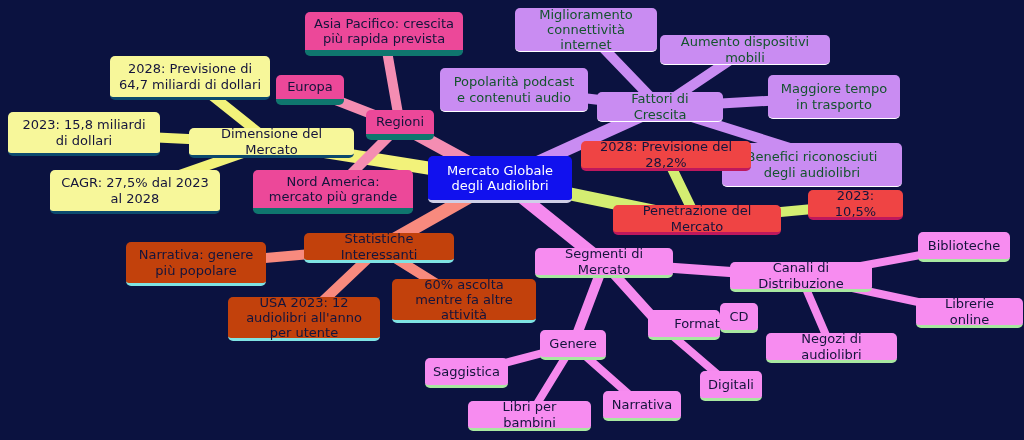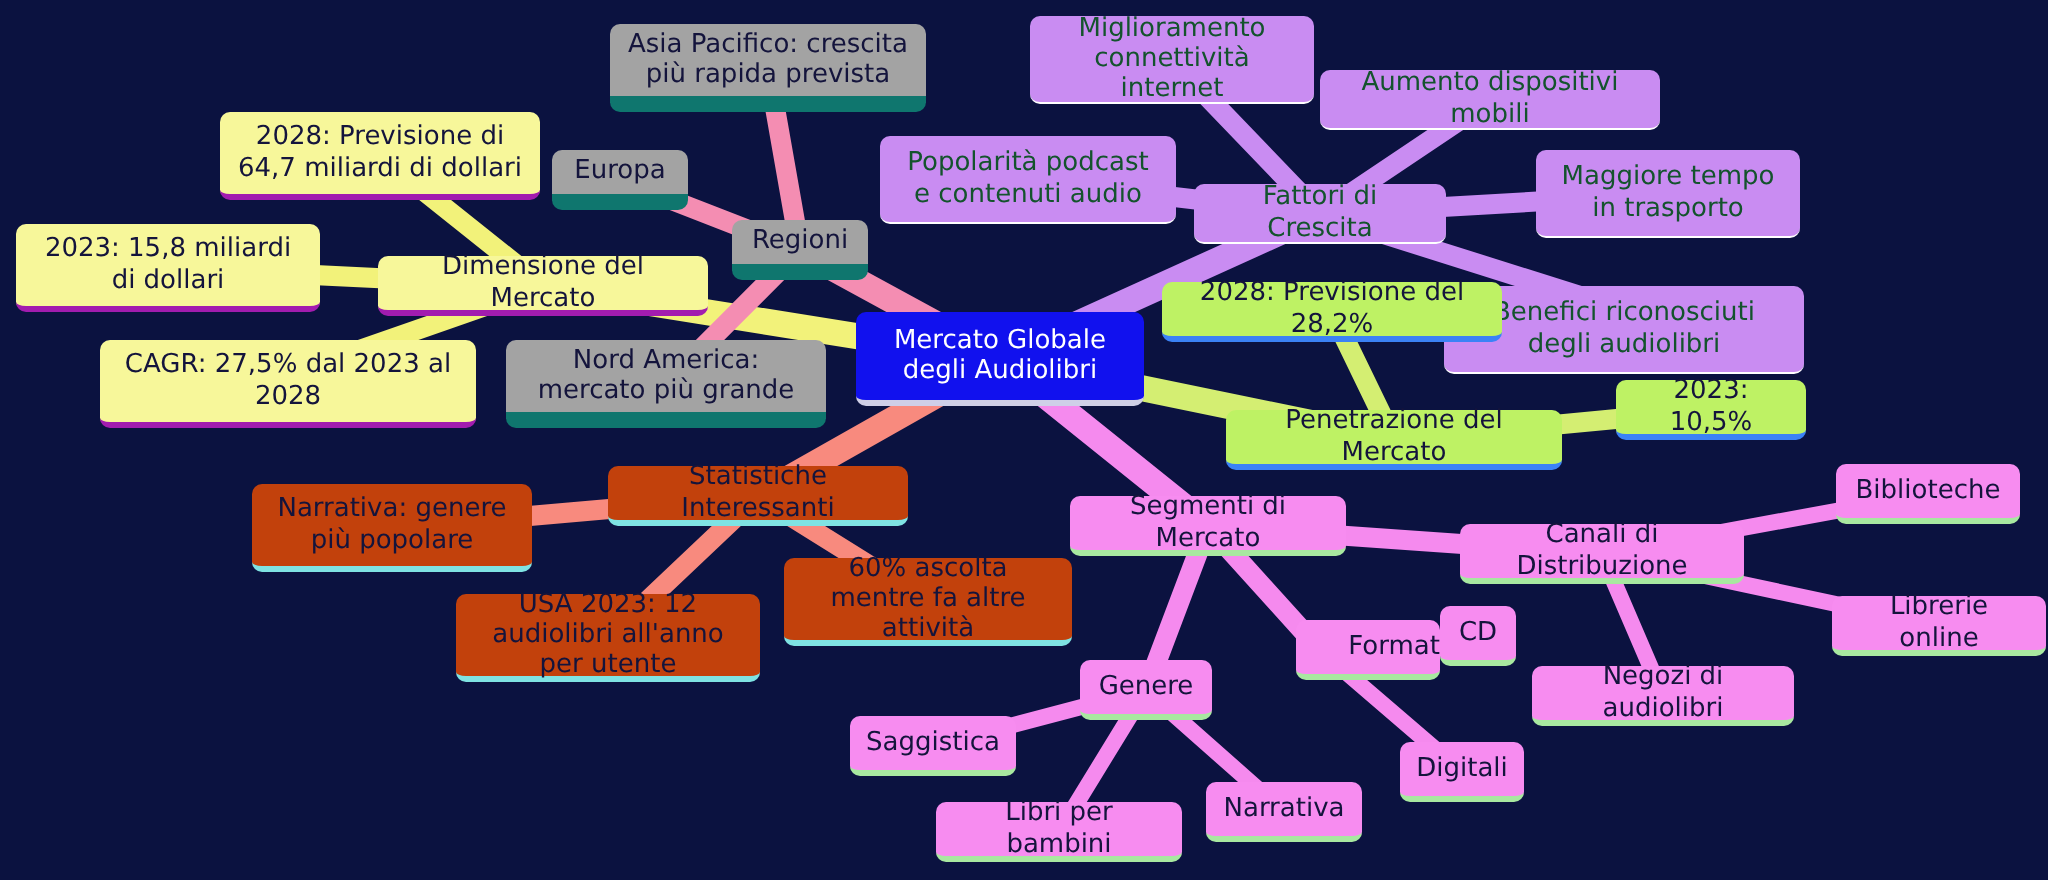--- a/index.html
+++ b/index.html
@@ -37,35 +37,35 @@
     z-index: 5;
   }
   .node-root {
     background: #1111ee;
     color: #ffffff;
     border-bottom: 3px solid #cfcfe8;
     font-size: 13px;
   }
   .node-yellow {
     background: #f7f79a;
-    border-bottom: 3px solid #a21caf;
+    border-bottom: 3px solid #0c4a6e;
   }
   .node-pink {
-    background: #a3a3a3;
-    border-bottom: 8px solid #0f766e;
+    background: #ec4899;
+    border-bottom: 6px solid #0f766e;
     align-items: center;
   }
   .node-purple {
     background: #c98cf2;
     color: #14532d;
     border-bottom: 1px solid #ffffff;
   }
   .node-lime {
-    background: #bef264;
-    border-bottom: 3px solid #3b82f6;
+    background: #ef4444;
+    border-bottom: 3px solid #be185d;
   }
   .node-salmon {
     background: #c2410c;
     border-bottom: 3px solid #7fe3e3;
   }
   .node-magenta {
     background: #f78cf0;
     border-bottom: 3px solid #a8e8a0;
   }
 </style>
@@ -111,21 +111,21 @@
   <div id="nodes">
       <div class="node node-yellow" style="left: 189px; top: 128px; width: 165px; height: 30px;">
         <span>Dimensione del Mercato</span>
       </div>
       <div class="node node-yellow" style="left: 110px; top: 56px; width: 160px; height: 44px;">
         <span>2028: Previsione di 64,7 miliardi di dollari</span>
       </div>
       <div class="node node-yellow" style="left: 8px; top: 112px; width: 152px; height: 44px;">
         <span>2023: 15,8 miliardi di dollari</span>
       </div>
-      <div class="node node-yellow" style="left: 50px; top: 170px; width: 188px; height: 44px; align-items: center;">
+      <div class="node node-yellow" style="left: 50px; top: 170px; width: 170px; height: 44px; align-items: center;">
         <span>CAGR: 27,5% dal 2023 al 2028</span>
       </div>
       <div class="node node-pink" style="left: 366px; top: 110px; width: 68px; height: 30px;">
         <span>Regioni</span>
       </div>
       <div class="node node-pink" style="left: 305px; top: 12px; width: 158px; height: 44px;">
         <span>Asia Pacifico: crescita più rapida prevista</span>
       </div>
       <div class="node node-pink" style="left: 276px; top: 75px; width: 68px; height: 30px;">
         <span>Europa</span>

